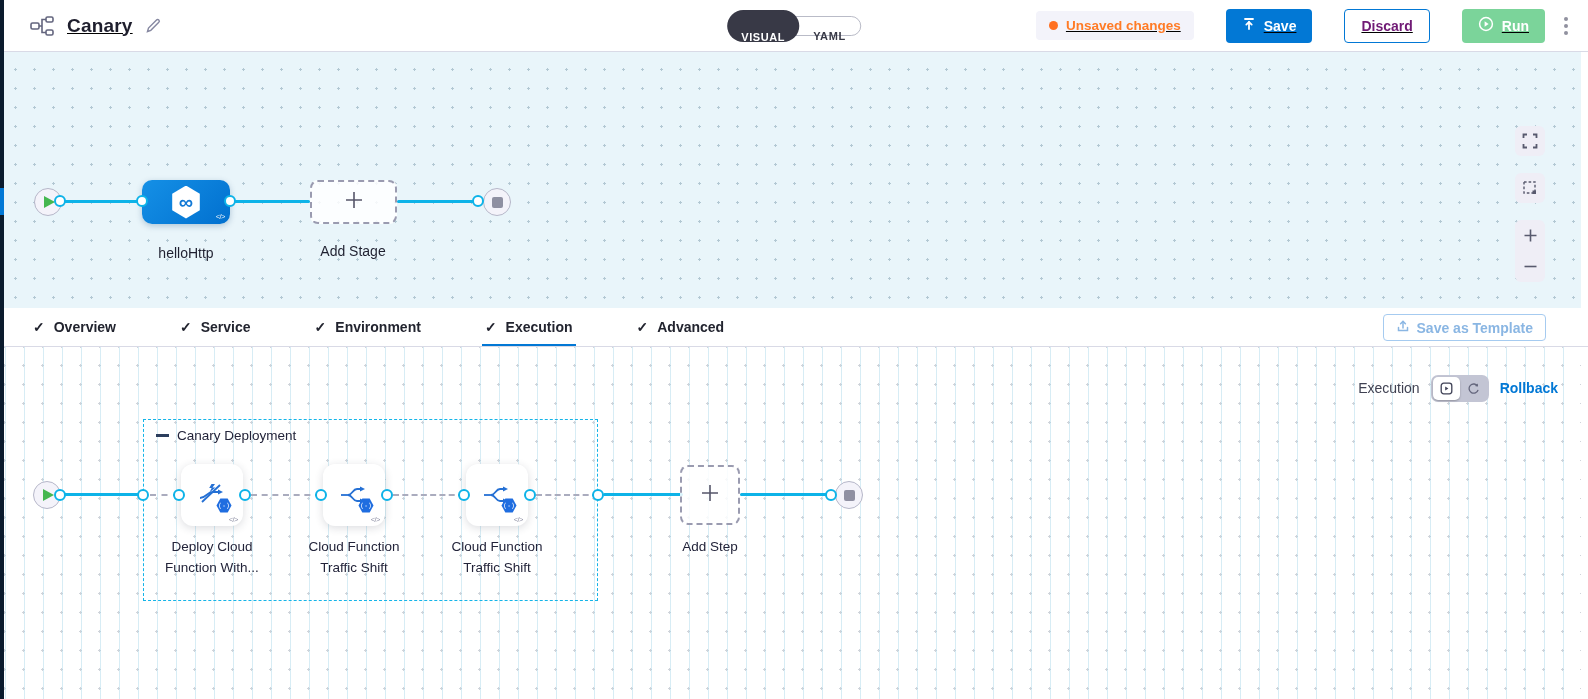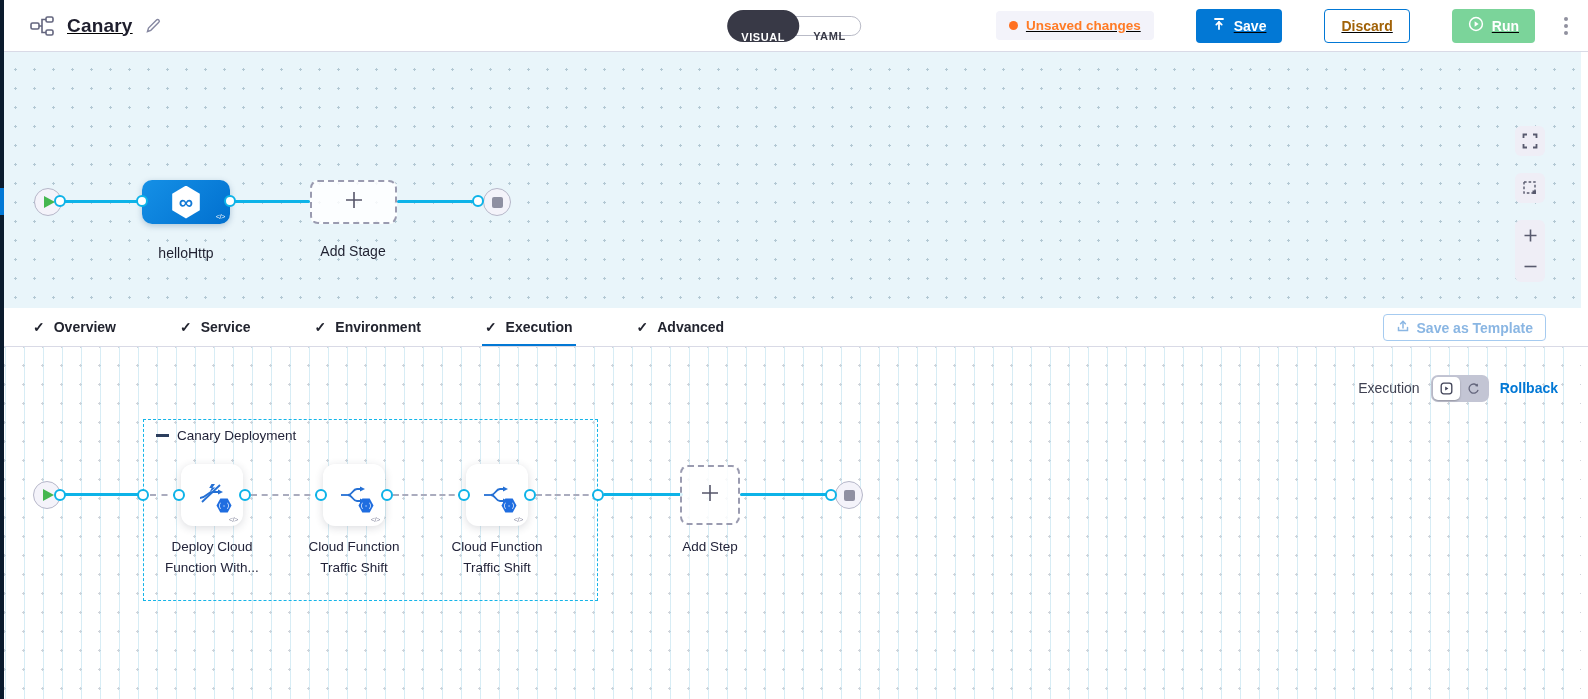--- a/index.html
+++ b/index.html
@@ -17,28 +17,28 @@
   .page-title { font-size:19px; font-weight:bold; color:#1e1e2d; margin-left:12px; letter-spacing:.2px; }
   .edit-icon { margin-left:12px; display:flex; cursor:pointer; }
 
   .mode-toggle { position:absolute; left:50%; transform:translateX(-50%); top:16px; height:20px;
                  display:flex; align-items:center; border:1px solid #b9bbc7; border-radius:999px; background:#fff; }
   .mode-seg { font-size:11px; font-weight:bold; letter-spacing:.6px; padding:16px 14px; height:20px; line-height:20px;
               border-radius:999px; cursor:pointer;text-align:right; }
   .mode-seg.selected { background:#383946; color:#fff; margin:-1px 0 -1px -1px; height:22px; line-height:22px; }
   .mode-seg.unselected { color:#383946; }
 
-  .header-right { margin-left:auto; display:flex; align-items:center; gap:23px; padding-right:14px; }
+  .header-right { margin-left:auto; display:flex; align-items:center; gap:13px; padding-right:14px; }
   .unsaved-badge { display:flex; align-items:center; gap:8px; background:#f3f3fa; border-radius:4px;
                    padding:7px 13px; font-size:13.5px; font-weight:bold; color:#ff7b26; }
   .unsaved-dot { width:9px; height:9px; border-radius:50%; background:#ff7020; }
   .btn { display:flex; align-items:center; gap:8px; font-size:14px; font-weight:bold; border-radius:4px;
          padding:0 16px; height:34px; cursor:pointer; border:none;margin-left:19px; }
   .btn-save { background:#0278d5; color:#fff; }
-  .btn-discard { background:#fff; color:#a16207; border:1.5px solid #0278d5; }
+  .btn-discard { background:#fff; color:#701a75; border:1.5px solid #0278d5; }
   .btn-run { background:#7bd49a; color:#fff; }
   .kebab { display:flex; flex-direction:column; gap:3px; padding:4px 6px; cursor:pointer; }
   .kebab span { width:4px; height:4px; border-radius:50%; background:#90919f; }
 
   
   .stage-canvas { position:absolute; top:52px; left:0; width:1588px; height:256px; background:#e9f5fa;
     background-image:radial-gradient(circle, #b3c8d3 1.1px, transparent 1.4px);
     background-size:19px 19px; background-position:6px 8px; z-index:1; }
 
   

